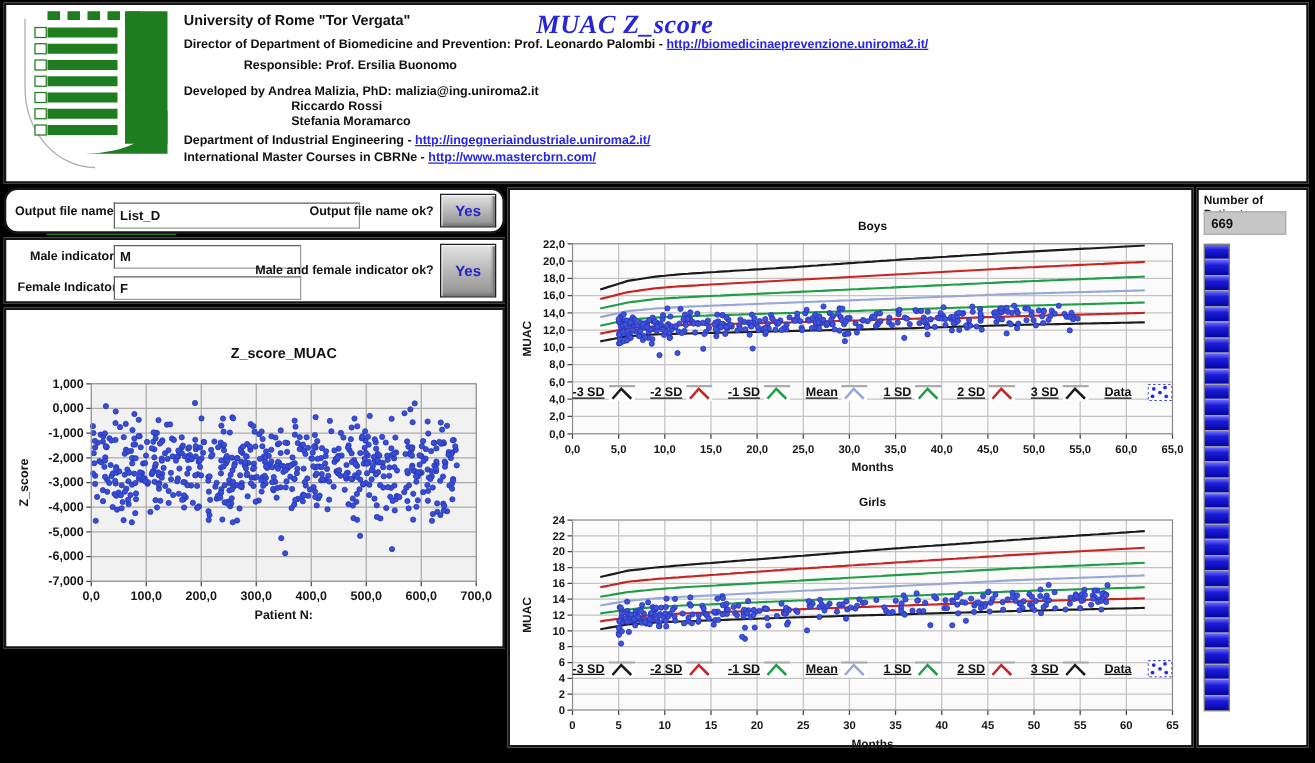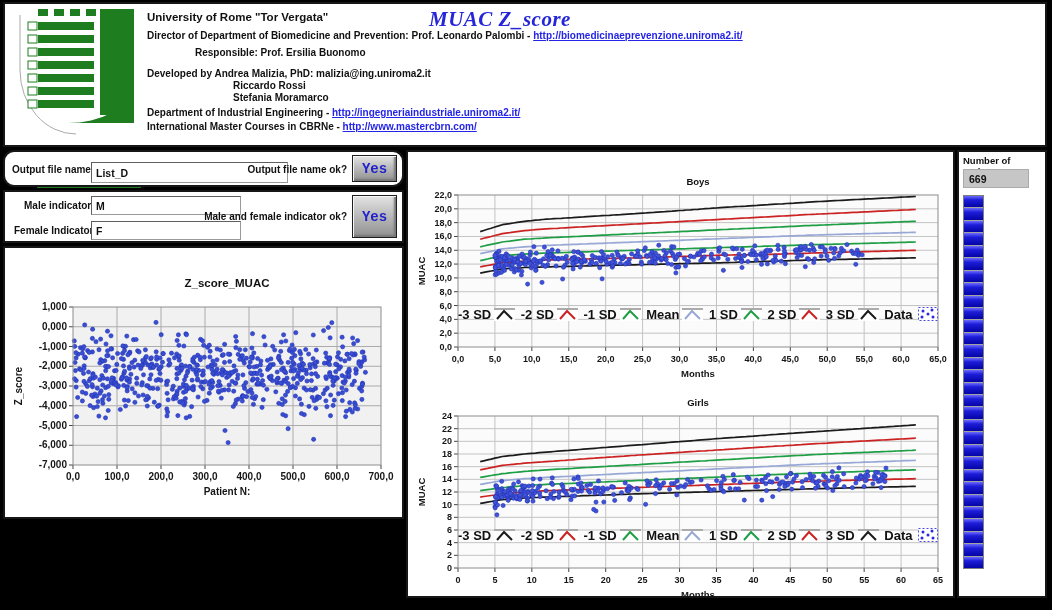--- a/index.html
+++ b/index.html
@@ -30,41 +30,41 @@
   .head-text a{color:#2424e8;text-decoration:underline;cursor:pointer;font-weight:600;}
   .app-title{position:absolute;left:424px;top:3px;font-family:"Liberation Serif",serif;
     font-style:italic;font-weight:700;font-size:21px;color:#2626d8;letter-spacing:.5px;}
 
   
   .lbl{position:absolute;font-size:10px;font-weight:600;color:#111;white-space:nowrap;}
   .txt{position:absolute;border:1px solid #9a9a9a;border-top-color:#5f5f5f;border-left-color:#5f5f5f;
     font-size:10.5px;font-weight:600;padding:2px 4px;font-family:inherit;background:#fff;color:#111;}
   .yes-btn{position:absolute;background:linear-gradient(180deg,#e4e4e4,#bcbcbc 45%,#909090);
     border:1px solid #1f1f1f;box-shadow:inset 1px 1px 0 #f6f6f6,inset -2px -2px 2px #787878;
-    color:#2222cc;font-weight:700;font-size:14px;font-family:Liberation Mono, monospace;cursor:pointer;margin-left:12px;}
+    color:#2222cc;font-weight:700;font-size:12px;font-family:Liberation Sans, sans-serif;cursor:pointer;margin-left:12px;}
   .of-label{left:7px;top:12px;}
   .of-input{left:86px;top:10px;width:197px;height:21px;}
   .of-ok{right:55px;top:12px;}
   .of-btn{right:5px;top:3px;width:45px;height:27px;}
   .mi-label{left:19px;top:8px;}
   .mi-input{left:86px;top:4px;width:150px;height:19px;}
   .fi-label{left:9px;top:33px;}
   .fi-input{left:86px;top:29px;width:150px;height:19px;}
   .mf-label{right:55px;top:19px;}
   .mf-btn{right:5px;top:3px;width:45px;height:43px;}
 
   
   .chart{position:absolute;}
   #chart-zscore{left:4px;top:6px;width:392px;height:230px;}
   #chart-boys{left:4px;top:1px;width:540px;height:221px;}
   #chart-girls{left:4px;top:222px;width:540px;height:221px;}
   .c-title{text-align:center;font-weight:700;color:#111;margin-top:23px;}
   .legend{position:absolute;display:flex;justify-content:space-between;align-items:center;height:18px;}
   .leg-item{display:flex;align-items:center;gap:3px;}
-  .leg-lab{font-size:13px;font-weight:700;color:#111;white-space:nowrap;}
+  .leg-lab{font-size:10px;font-weight:700;color:#111;white-space:nowrap;text-decoration:underline;}
 
   
   .np-label{position:absolute;left:4px;top:3px;font-size:9.5px;font-weight:700;color:#111;}
   .np-value{position:absolute;left:4px;top:17px;width:66px;height:19px;background:#c6c6c6;
     border:1px solid #ababab;font-size:10.5px;font-weight:600;color:#111;padding:3px 0 0 5px;}
   .seg-col{position:absolute;left:4px;top:43px;width:21px;height:374px;background:#a8a8a8;
     border:1px solid #7d7d7d;display:flex;flex-direction:column;}
   .seg{flex:1;border-bottom:1px solid #a2a2a2;
     background:linear-gradient(180deg,#6b6bff,#1d1dd8 35%,#0404a6);}
   .seg:last-child{border-bottom:none;}

